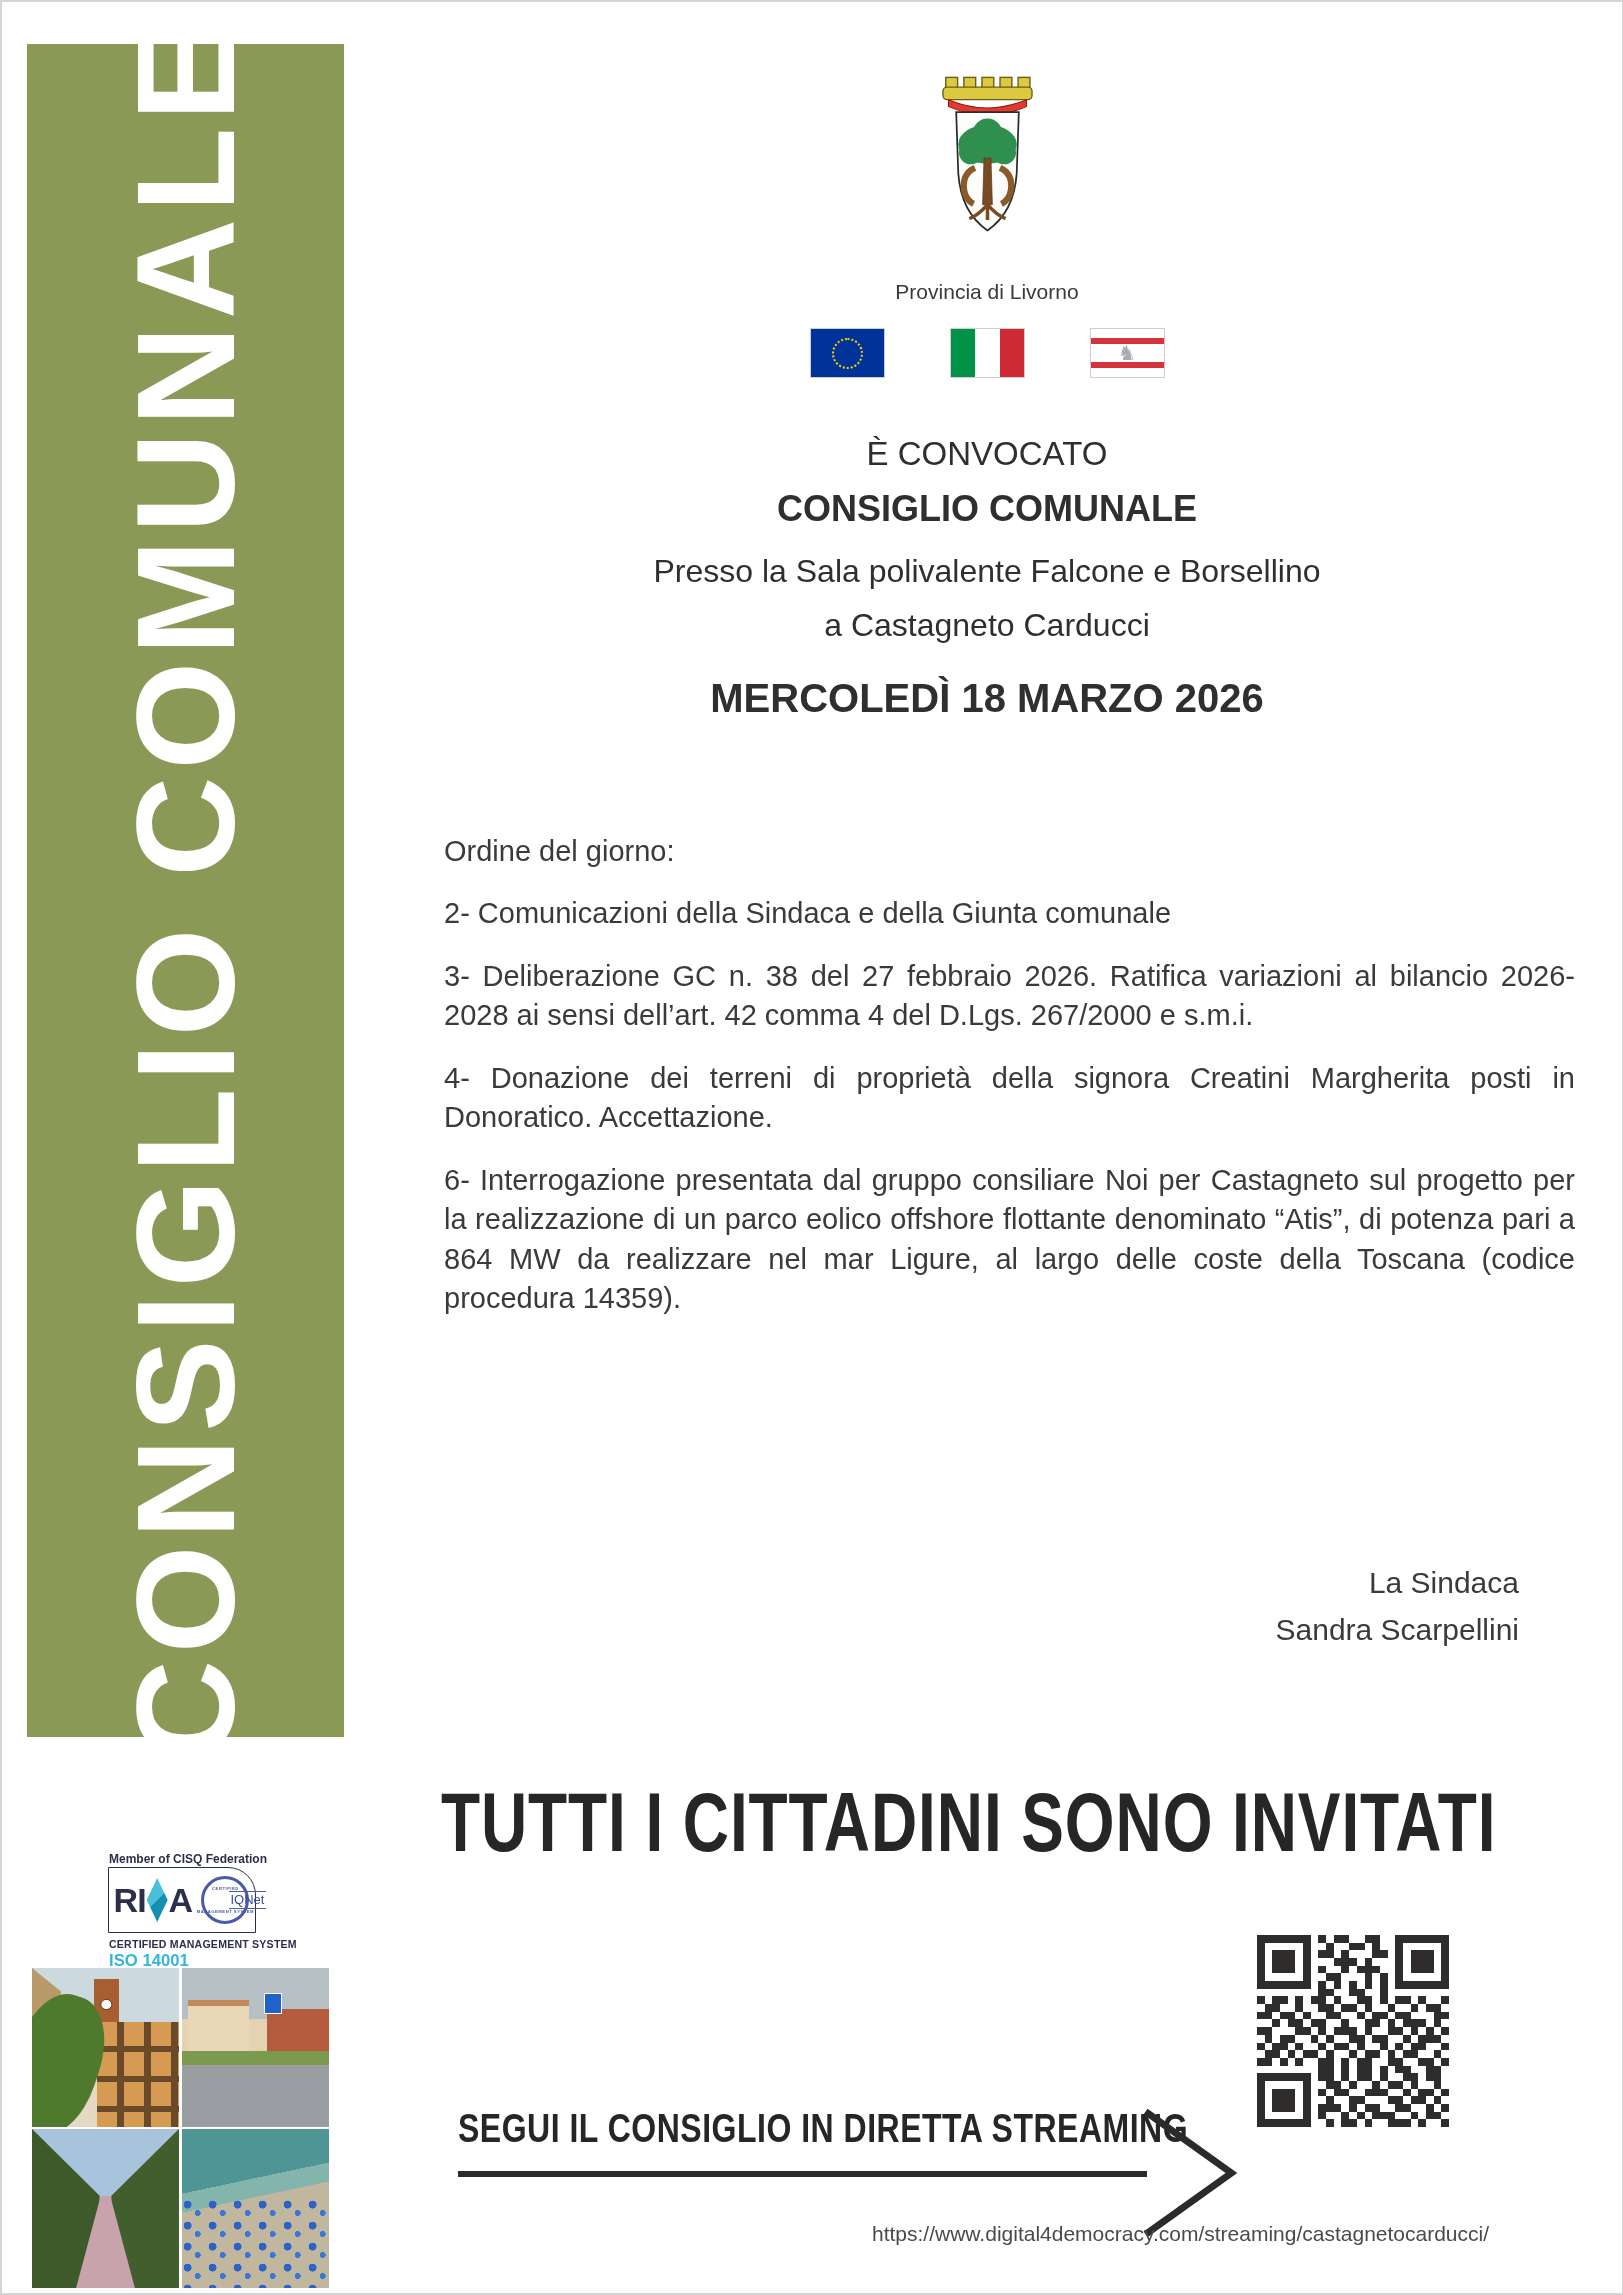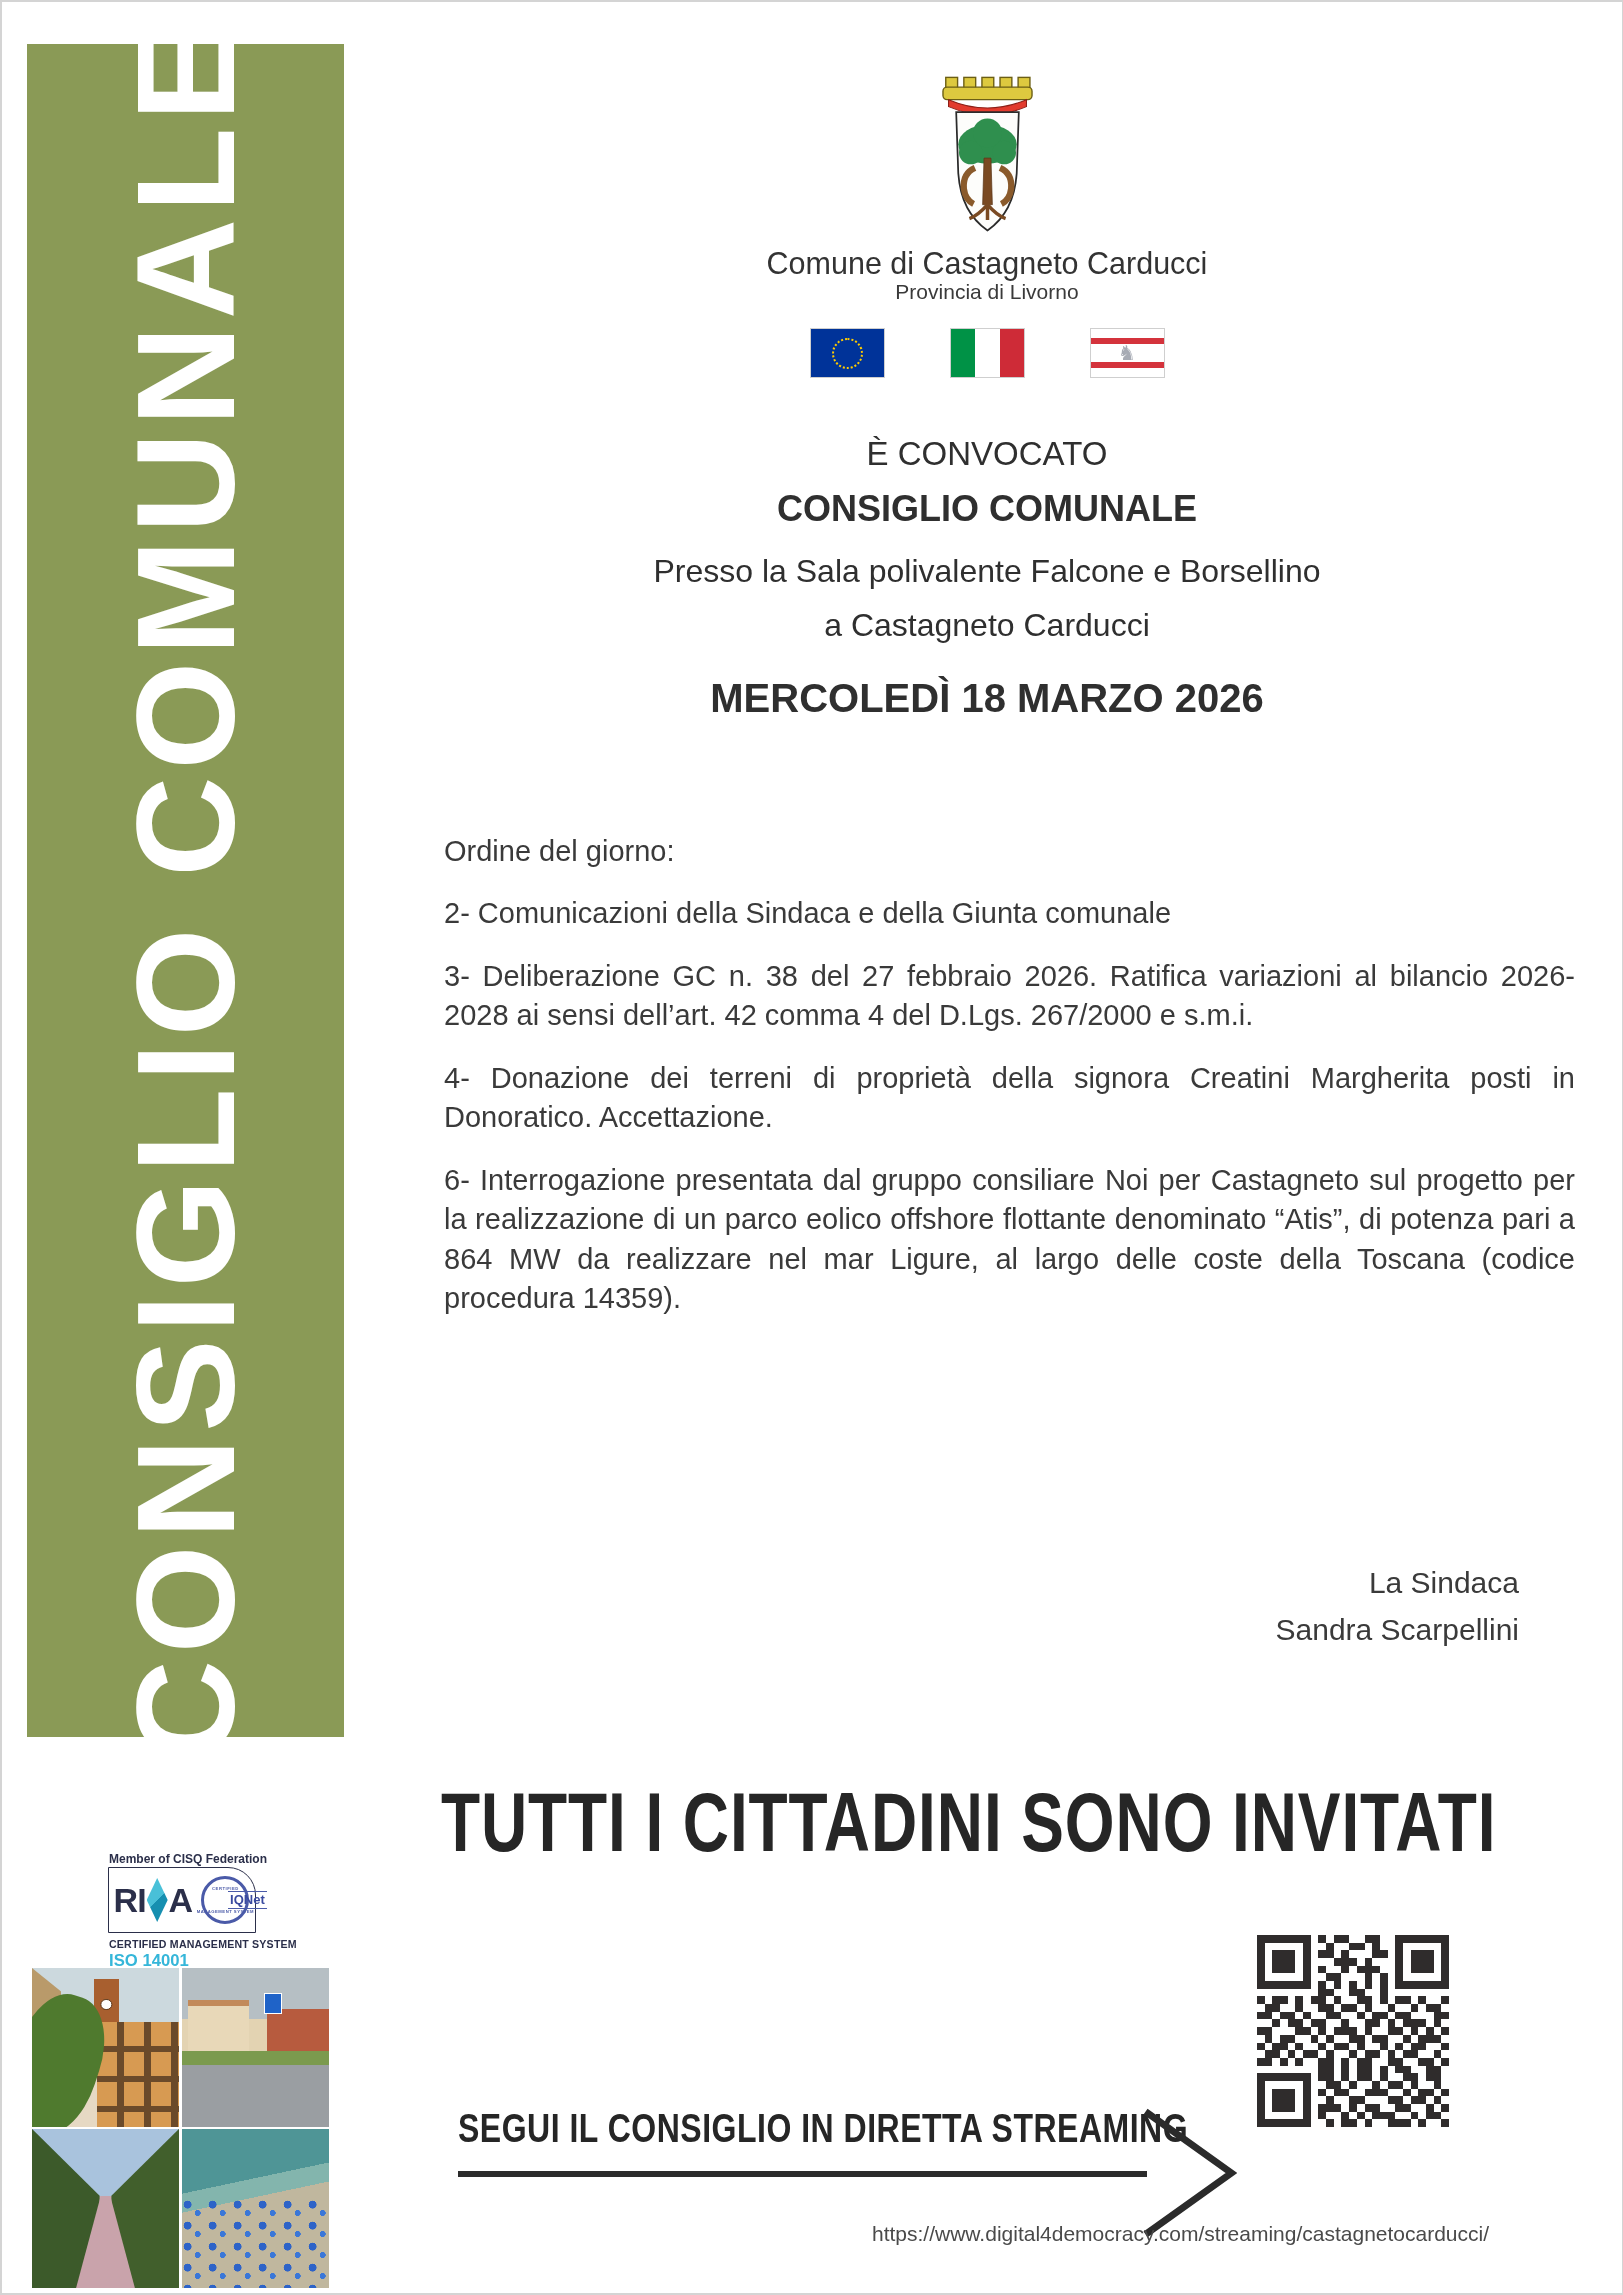--- a/index.html
+++ b/index.html
@@ -56,21 +56,21 @@
     display:flex;align-items:center;justify-content:space-between;padding:0 5.6px 0 4.6px;
   }
   .rina{display:flex;align-items:center;font-size:34px;font-weight:800;color:#2b2f4a;letter-spacing:-0.9px;}
   .ndiamond{width:21px;height:44px;margin:0 0.9px;background:linear-gradient(135deg,#49c0d8 50%,#168fb0 50%);
     clip-path:polygon(50% 0,100% 50%,50% 100%,0 50%);}
   .iqnet-badge{
     width:48px;height:48px;border:3.2px solid #4a5aa8;border-radius:50%;box-sizing:border-box;
     display:flex;flex-direction:column;align-items:center;justify-content:center;background:#fff;
   }
   .ringtext{font-size:4.2px;letter-spacing:0.5px;color:#4a5aa8;font-weight:700;white-space:nowrap;}
-  .iqnet-word{font-size:13px;font-weight:700;color:#3a4a9f;border-top:0.9px solid #4a5aa8;border-bottom:0.9px solid #4a5aa8;line-height:1.2;padding:0 1.9px;margin-left:44px;}
+  .iqnet-word{font-size:13px;font-weight:400;color:#3a4a9f;border-top:0.9px solid #4a5aa8;border-bottom:0.9px solid #4a5aa8;line-height:1.2;padding:0 1.9px;margin-left:44px;}
   .cert-cms{position:absolute;left:107px;top:1936px;font-size:10.6px;font-weight:700;color:#2b2f4a;letter-spacing:0.2px;}
   .cert-iso{position:absolute;left:107px;top:1949px;font-size:16.7px;font-weight:800;color:#35b6d9;}
   
   .photos{position:absolute;left:30px;top:1966px;width:298px;height:319px;display:grid;
     grid-template-columns:147px 147px;grid-template-rows:159px 159px;gap:1.9px 2.8px;}
   .photo{position:relative;overflow:hidden;}
   .p1{background:linear-gradient(#ccd9de 0 46%,#e6d9c4 46%);}
   .p1 .tower{position:absolute;left:42%;top:7%;width:17%;height:42%;background:#a85f2f;}
   .p1 .clock{position:absolute;left:50%;top:30%;transform:translateX(-50%);width:9.3px;height:9.3px;background:#fff;border-radius:50%;border:0.9px solid #5a3517;}
   .p1 .bldg{position:absolute;right:0;top:34%;width:56%;height:66%;background:#d79a52;
@@ -128,21 +128,20 @@
       <circle cx="76" cy="110" r="17" fill="#2f8f4e"></circle>
       <circle cx="124" cy="110" r="17" fill="#2f8f4e"></circle>
       <circle cx="100" cy="82" r="21" fill="#2f8f4e"></circle>
       <path d="M95,118 L105,118 L107,185 L93,185 Z" fill="#7a4a22" stroke="#5a3517" stroke-width="1"></path>
       <path d="M82,132 q-18,8 -16,30 q2,16 14,22" stroke="#8a5a2b" stroke-width="9" fill="none"></path>
       <path d="M118,132 q18,8 16,30 q-2,16 -14,22" stroke="#8a5a2b" stroke-width="9" fill="none"></path>
       <path d="M100,185 q-14,16 -26,20 M100,185 q14,16 26,20 M100,185 l0,22" stroke="#7a4a22" stroke-width="5" fill="none"></path>
     </g>
   </svg>
 
-  <div class="muni">Comune di Castagneto Carducci</div>
   <div class="prov">Provincia di Livorno</div>
 
   <div class="flags">
     <div class="flag eu">
         <div class="euring"></div>
       </div>
     <div class="flag it"></div>
     <div class="flag tus">
       <div class="stripe s1"></div>
       <div class="stripe s2"></div>

